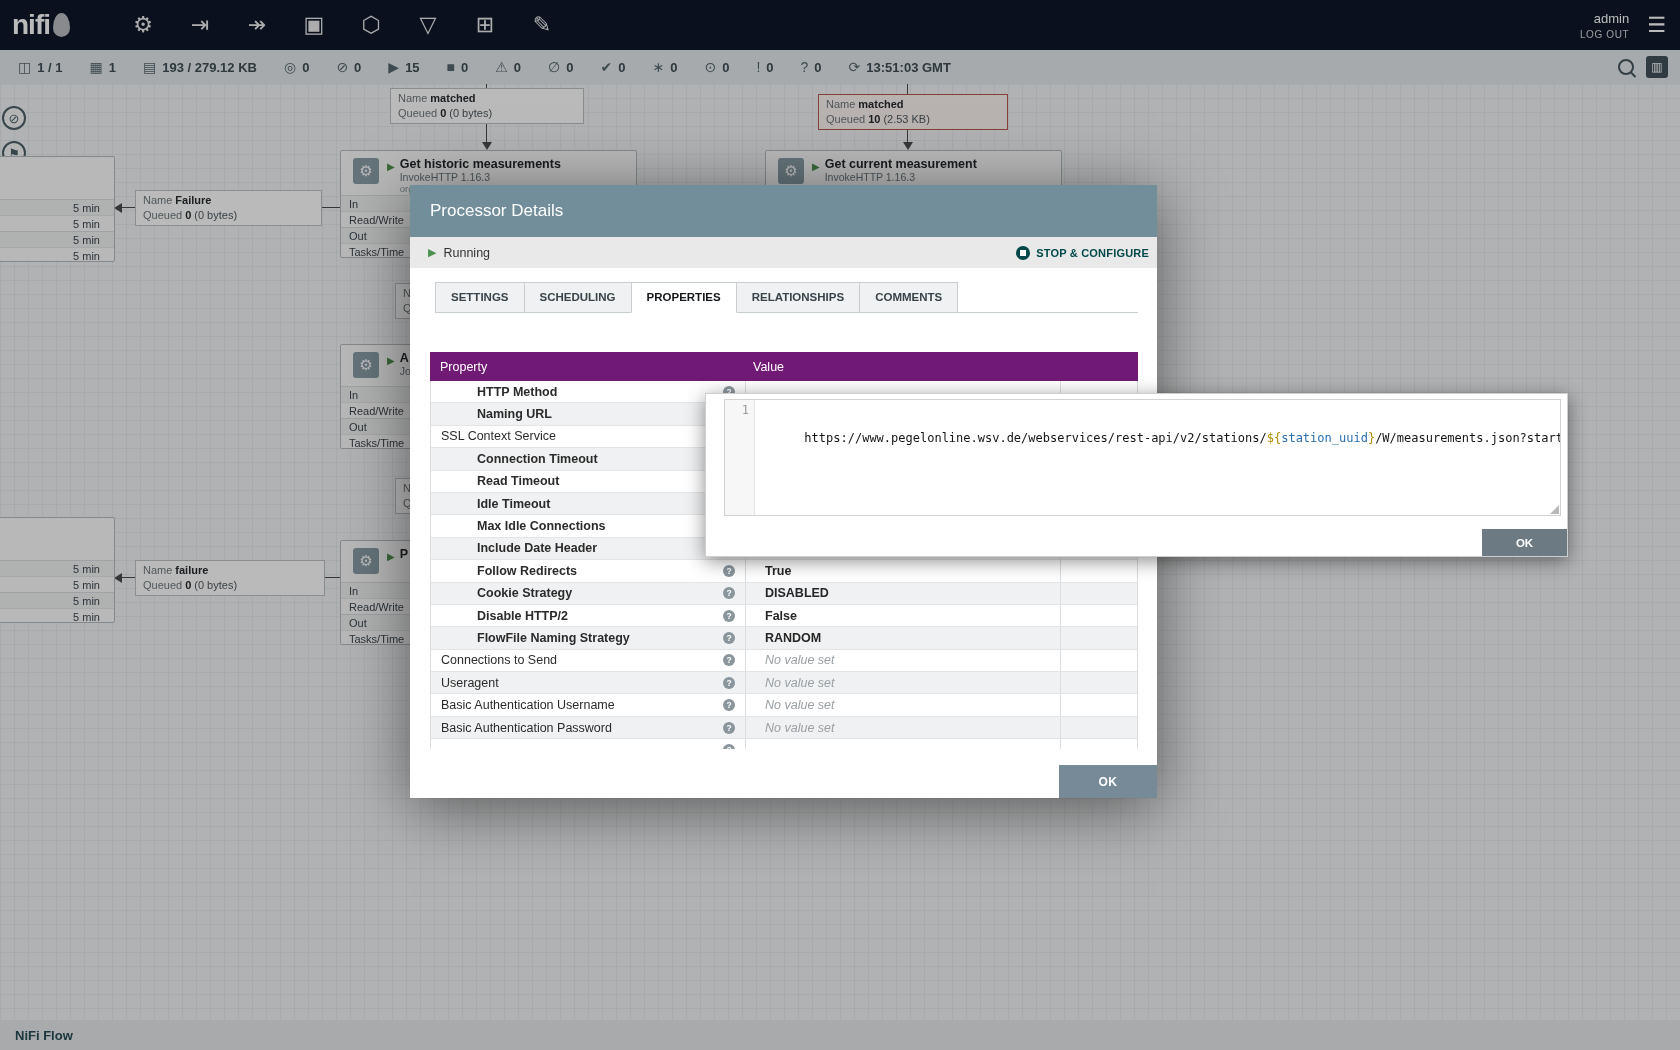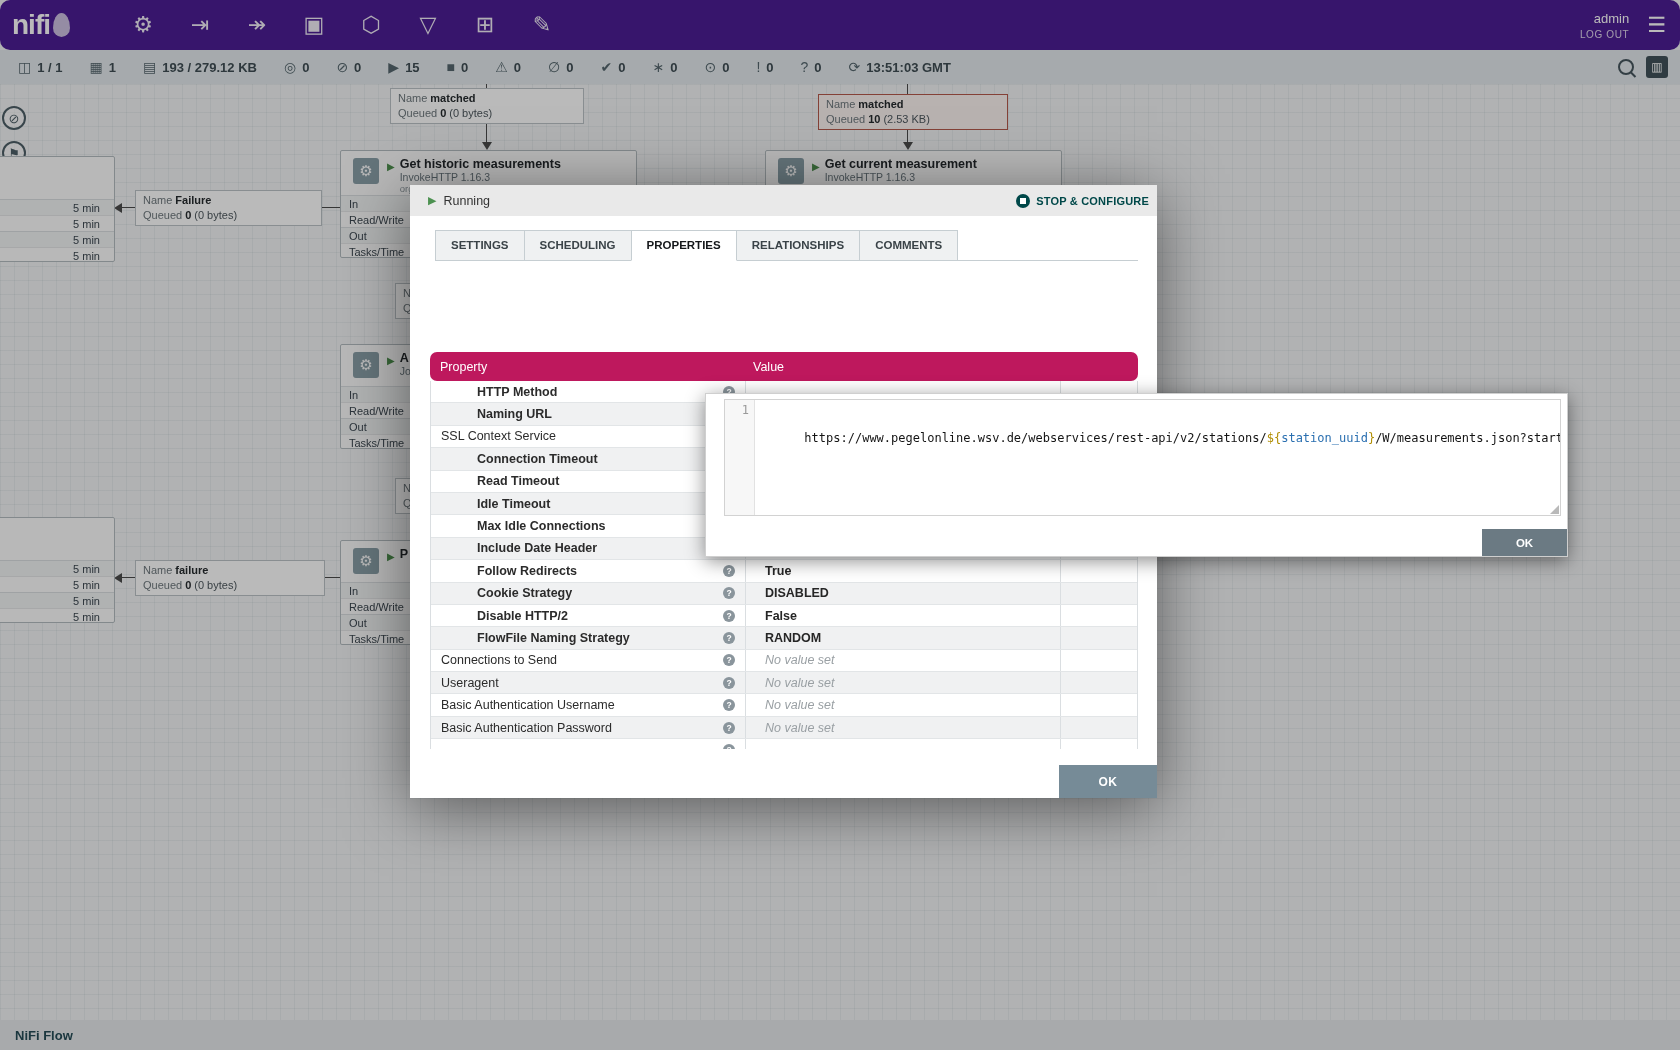--- a/index.html
+++ b/index.html
@@ -1,21 +1,21 @@
 <!DOCTYPE html>
 <html><head>
 <meta charset="utf-8">
 <style>
   *{margin:0;padding:0;box-sizing:border-box;}
   html,body{background:#555;}
   body{font-family:"Liberation Sans",sans-serif;}
   #page{position:relative;width:1680px;height:1050px;overflow:hidden;background:#f3f5f6;}
 
   
-  #topbar{position:absolute;top:0;left:0;right:0;height:50px;background:#4c1d95;display:flex;align-items:center;z-index:1;border-radius:10px;}
+  #topbar{position:absolute;top:0;left:0;right:0;height:50px;background:#0f172a;display:flex;align-items:center;z-index:1;}
   .logo{display:flex;align-items:center;margin-left:12px;width:100px;}
   .logo-text{color:#fff;font-size:28px;font-weight:bold;letter-spacing:-1px;line-height:1;}
   .logo-drop{width:17px;height:24px;margin-left:3px;background:rgba(255,255,255,.72);border-radius:50% 50% 50% 50%/62% 62% 38% 38%;}
   .toolbar{display:flex;gap:23px;margin-left:14px;}
   .tool{color:rgba(255,255,255,.92);font-size:22px;width:34px;height:34px;display:flex;align-items:center;justify-content:center;cursor:grab;}
   .user-area{margin-left:auto;text-align:right;color:#fff;}
   .user{font-size:13px;}
   .logout{font-size:10px;letter-spacing:.6px;color:rgba(255,255,255,.82);margin-top:3px;cursor:pointer;}
   .hamburger{color:#fff;font-size:21px;margin:0 14px 0 18px;cursor:pointer;}
 
@@ -71,21 +71,21 @@
   .run-label{font-size:12.5px;color:#333;}
   .stopcfg{margin-left:auto;display:flex;align-items:center;gap:6px;font-size:11px;font-weight:bold;color:#004849;letter-spacing:.2px;cursor:pointer;}
   .stopcfg-icon{width:14px;height:14px;border-radius:50%;background:#004849;position:relative;}
   .stopcfg-icon .sq{position:absolute;left:4px;top:4px;width:6px;height:6px;background:#fff;}
   .dlg-tabs{display:flex;margin:14px 19px 0 25px;border-bottom:1px solid #c6ced2;}
   .tab{height:30px;line-height:28px;padding:0 15px;border:1px solid #c6ced2;border-bottom:none;background:#eff1f2;font-size:11.5px;font-weight:bold;color:#3a4348;cursor:pointer;}
   .tab + .tab{margin-left:-1px;}
   .tab.active{background:#fff;color:#14171a;border-bottom:1px solid #fff;margin-bottom:-1px;height:31px;}
   .required-note{margin:14px 0 0 25px;font-size:12.5px;font-weight:bold;color:#262626;}
   .prop-table{position:absolute;left:20px;top:167px;width:708px;}
-  .pt-header{height:29px;background:#be185d;color:#fff;display:flex;font-size:12.5px;align-items:center;border-radius:7px;}
+  .pt-header{height:29px;background:#701a75;color:#fff;display:flex;font-size:12.5px;align-items:center;}
   .pt-h-prop{width:315px;padding-left:10px;}
   .pt-h-val{flex:1;padding-left:8px;}
   .pt-rows{height:368px;overflow:hidden;border-left:1px solid #dadee1;border-right:1px solid #dadee1;}
   .prop-row{display:flex;height:22.4px;border-bottom:1px solid #e2e5e7;background:#fff;}
   .pt-rows div.prop-row:nth-of-type(even){background:#f0f1f2;}
   .cell-prop{width:314px;display:flex;align-items:center;padding-left:10px;position:relative;}
   .pname{font-size:12.5px;color:#2b2b2b;}
   .pname.req{font-weight:bold;padding-left:36px;}
   .help{position:absolute;right:10px;width:12px;height:12px;border-radius:50%;background:#8a959c;color:#fff;font-size:8.5px;font-weight:bold;display:flex;align-items:center;justify-content:center;cursor:pointer;}
   .cell-val{width:315px;border-left:1px solid #dadee1;display:flex;align-items:center;padding-left:19px;}
@@ -389,20 +389,23 @@
 
   </div>
 
   <footer id="breadcrumbbar">
     <span>NiFi Flow</span>
   </footer>
 
   <div id="dim"></div>
 
   <section id="dialog">
+    <div class="dlg-header">
+      <span>Processor Details</span>
+    </div>
     <div class="dlg-status">
       <span class="run-icon">▶</span>
       <span class="run-label">Running</span>
       <span class="stopcfg">
         <span class="stopcfg-icon">
             <span class="sq"></span>
           </span>
         <span>STOP &amp; CONFIGURE</span>
       </span>
     </div>

